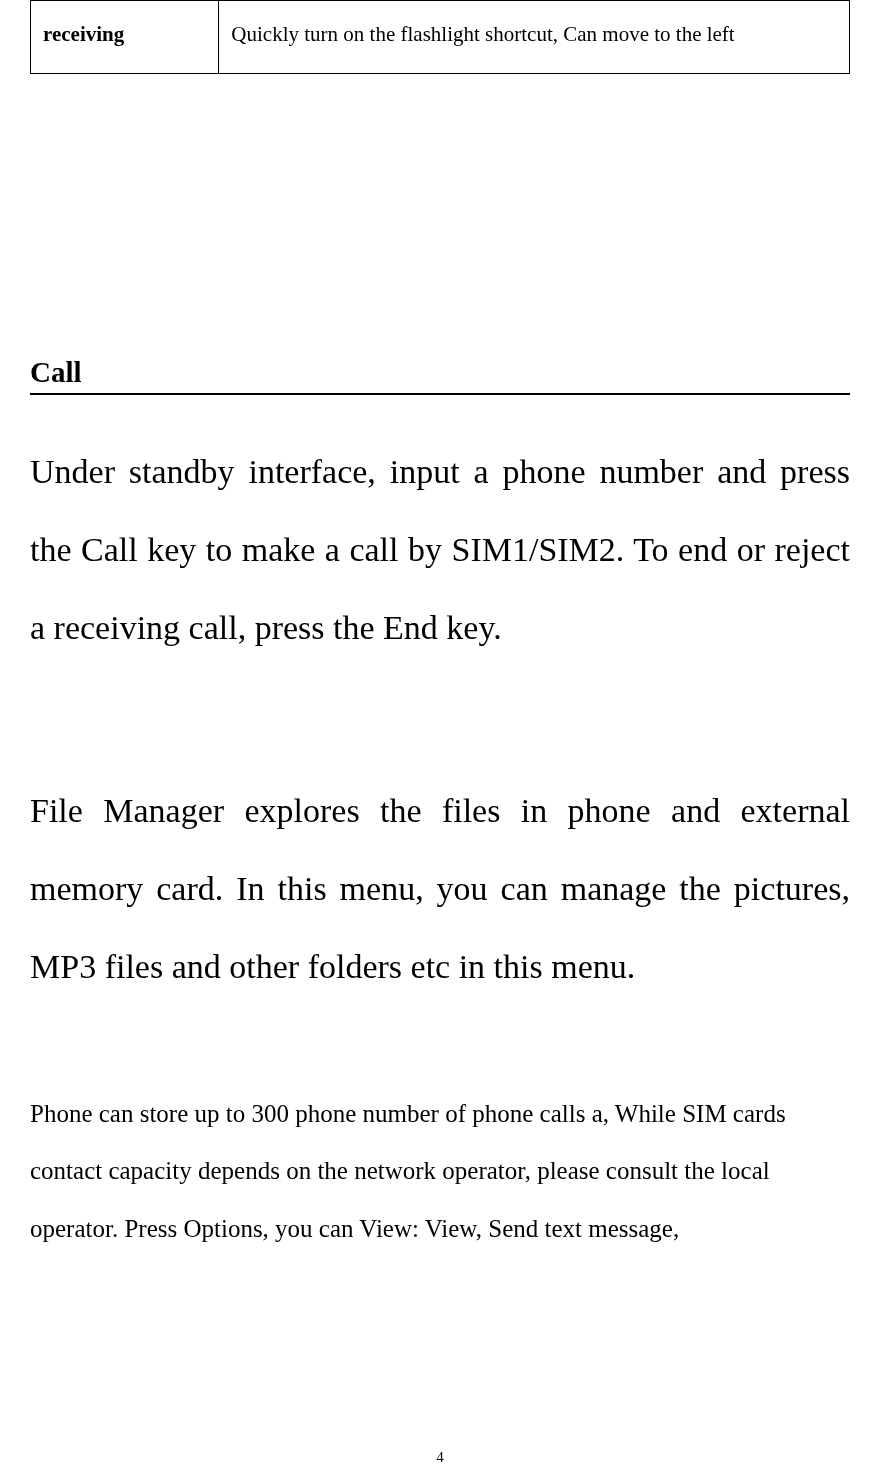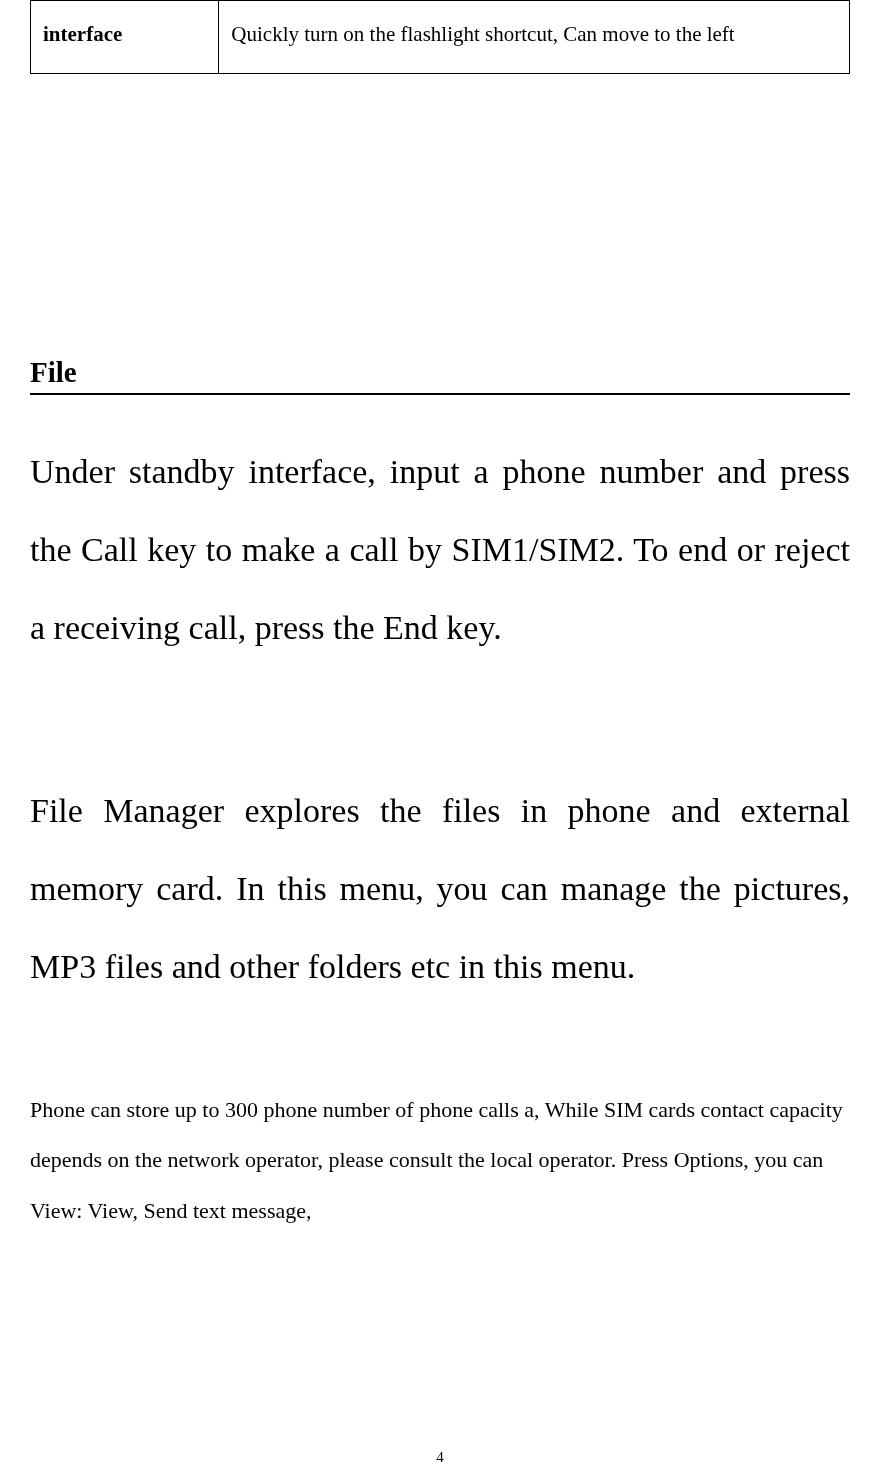--- a/index.html
+++ b/index.html
@@ -53,21 +53,21 @@
     .space-after-table {
       height: 282px;
     }
     .body-text {
       font-size: 34px;
       line-height: 2.3;
       text-align: justify;
       margin-bottom: 0;
     }
     .body-text-left {
-      font-size: 22px;
+      font-size: 25px;
       line-height: 2.3;
       text-align: left;
       margin-bottom: 0;
     }
     .section-gap-1 {
       height: 105px;
     }
     .section-gap-2 {
       height: 78px;
     }
@@ -83,30 +83,30 @@
   </style>
 </head>
 <body>
 
 <div class="page">
 
   <div class="table-container">
     <table>
       <tbody>
           <tr>
-        <td class="col1">interface</td>
+        <td class="col1">receiving</td>
         <td class="col2">Quickly turn on the flashlight shortcut, Can move to the left</td>
       </tr>
     </tbody>
       </table>
   </div>
 
   <div class="space-after-table"></div>
 
-  <h2 class="section-heading">File</h2>
+  <h2 class="section-heading">Call</h2>
   <p class="body-text">Under standby interface, input a phone number and press the Call key to make a call by SIM1/SIM2. To end or reject a receiving call, press the End key.</p>
 
   <div class="section-gap-1"></div>
 
   <p class="body-text">File Manager explores the files in phone and external memory card. In this menu, you can manage the pictures, MP3 files and other folders etc in this menu.</p>
 
   <div class="section-gap-2"></div>
 
   <p class="body-text-left">Phone can store up to 300 phone number of phone calls a, While SIM cards contact capacity depends on the network operator, please consult the local operator. Press Options, you can View: View, Send text message,</p>
 

